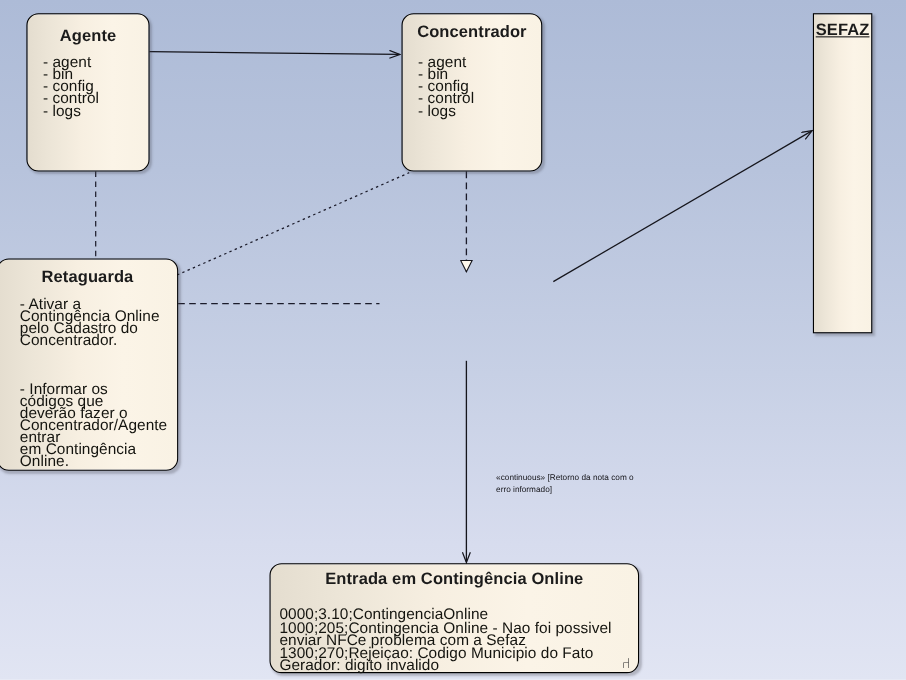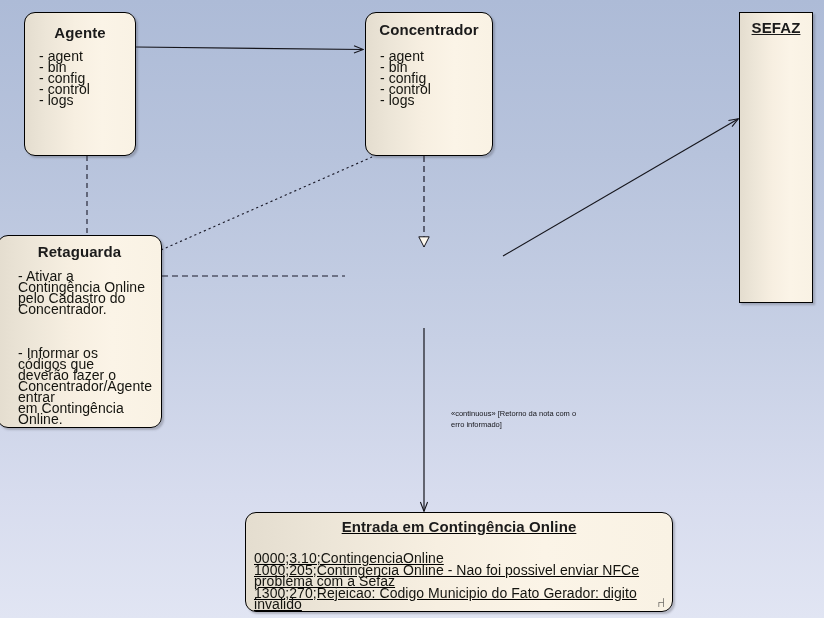--- a/index.html
+++ b/index.html
@@ -59,55 +59,56 @@
 
   
   #node-agente      { left: 24px;  top: 12px;  width: 112px; height: 144px; }
   #node-agente .node-title { margin-top: 14px; }
   #node-agente .node-body  { margin: 13px 0 0 14px; }
 
   #node-concentrador { left: 365px; top: 12px; width: 128px; height: 144px; }
   #node-concentrador .node-title { margin-top: 11px; }
   #node-concentrador .node-body  { margin: 16px 0 0 14px; }
 
-  #node-sefaz { left: 739px; top: 12px; width: 74px; height: 291px; }
+  #node-sefaz { left: 739px; top: 12px; width: 54px; height: 291px; }
   #node-sefaz .node-title { margin-top: 9px; }
 
   #node-retaguarda { left: -3px; top: 235px; width: 165px; height: 193px; }
   #node-retaguarda .node-title { margin-top: 10px; }
   #node-retaguarda .node-body  { margin: 14px 11px 0 20px; }
 
   #node-envio { left: 346px; top: 248px; width: 156px; height: 80px; }
   #node-envio .node-title { margin-top: 7px; padding: 0 7px; line-height: 10.5px; }
   #node-envio .marker {
     text-align: center;
     font-size: 8px;
     color: #a99d88;
     margin-top: 2px;
   }
 
-  #node-entrada { left: 245px; top: 512px; width: 428px; height: 100px; text-decoration: underline; }
+  #node-entrada { left: 245px; top: 512px; width: 336px; height: 100px; }
   #node-entrada .node-title { margin-top: 8px; }
   #node-entrada .node-body  { margin: 21px 0 0 8px; line-height: 11.5px; }
   #node-entrada .corner-glyph {
     position: absolute;
     right: 7px;
     bottom: 2px;
     font-size: 13px;
     color: #2a2a2a;
     line-height: 13px;
   }
 
   
   .edge-label {
     position: absolute;
     font-size: 7.5px;
     color: #15151a;
     line-height: 10.5px;
     white-space: pre-line;
+    margin-top: 20px;
   }
   #label-continuous { left: 451px; top: 409px; width: 160px; }
 </style>
 </head>
 <body>
 
 <div id="canvas">
 
   <svg id="edges" viewBox="0 0 824 618" width="824" height="618">
     <defs>

